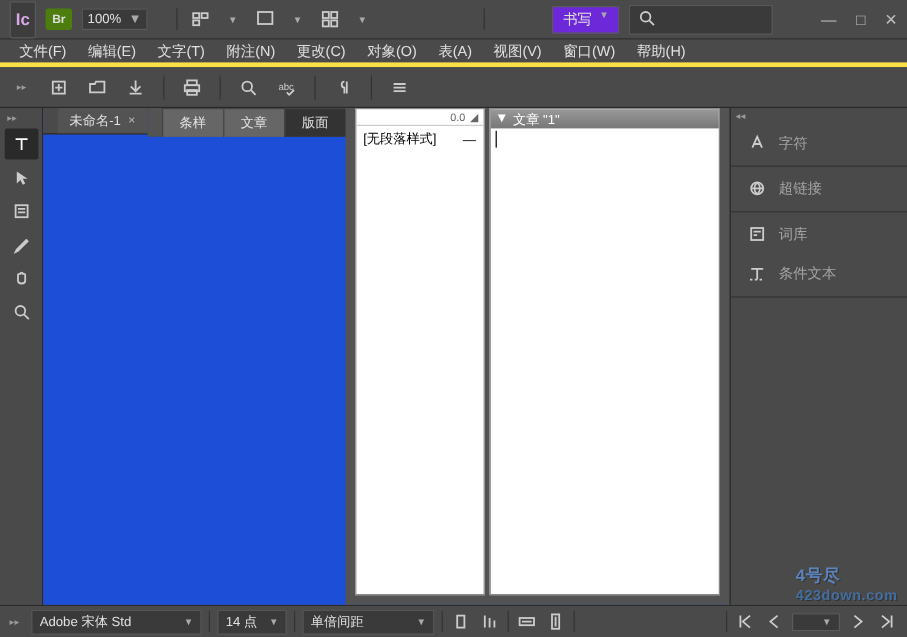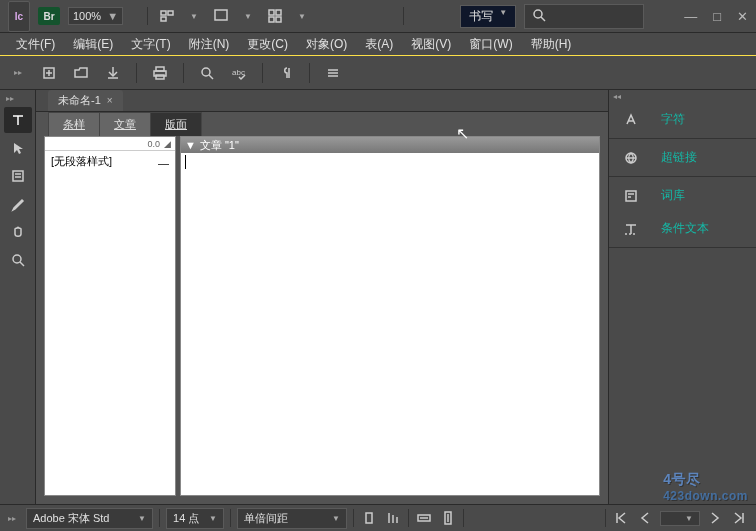--- a/index.html
+++ b/index.html
@@ -1,64 +1,64 @@
 <!DOCTYPE html>
 <html><head>
 <meta charset="utf-8">
 <style>
 * { box-sizing: border-box; margin: 0; padding: 0; font-family: "Microsoft YaHei", sans-serif; }
 body { width: 756px; height: 531px; background: #4a4a4a; color: #e0e0e0; font-size: 12px; overflow: hidden; position: relative; }
 
 .titlebar { height: 33px; background: #4a4a4a; display: flex; align-items: center; padding: 0 8px; border-bottom: 1px solid #2a2a2a; }
-.app-icon { width: 22px; height: 31px; background: #3d3d3d; border: 1px solid #5a5a5a; border-radius: 2px; color: #d8a8e8; font-size: 10px; font-weight: bold; display: flex; align-items: center; justify-content: center; margin-right: 8px; }
-.br-badge { width: 22px; height: 18px; background: #14532d; border-radius: 2px; font-size: 10px; font-weight: bold; display: flex; align-items: center; justify-content: center; color: #ddd; margin-right: 8px; }
+.app-icon { width: 22px; height: 31px; background: #3d3d3d; border: 1px solid #5a5a5a; border-radius: 2px; color: #d8a8e8; font-size: 14px; font-weight: bold; display: flex; align-items: center; justify-content: center; margin-right: 8px; }
+.br-badge { width: 22px; height: 18px; background: #4d7c0f; border-radius: 2px; font-size: 10px; font-weight: bold; display: flex; align-items: center; justify-content: center; color: #ddd; margin-right: 8px; }
 .zoom-box { background: #3a3a3a; border: 1px solid #5a5a5a; padding: 2px 4px; display: flex; align-items: flex-start; gap: 6px; margin-right: 14px; }
 .zoom-box span { font-size: 11px; }
 .chev { font-size: 8px; color: #aaa; }
 .ti-icons { display: flex; gap: 14px; align-items: center; }
 .ti-sep { width: 1px; height: 18px; background: #333; margin: 0 10px; }
 .ti-spacer { flex: 1; }
-.workspace-dd { background: #0f172a; border: 1px solid #5a5a5a; padding: 2px 8px; display: flex; gap: 6px; margin-right: 8px; margin-left: 46px; }
+.workspace-dd { background: #6d28d9; border: 1px solid #5a5a5a; padding: 2px 8px; display: flex; gap: 6px; margin-right: 8px; margin-left: 46px; }
 .search-box { background: #3a3a3a; border: 1px solid #5a5a5a; padding: 2px 6px; display: flex; align-items: center; gap: 4px; width: 120px; margin-right: 40px; }
 .search-box input { background: transparent; border: none; outline: none; color: #ccc; font-size: 11px; width: 90px; }
 .window-controls { display: flex; gap: 16px; margin-left: auto; }
 .window-controls span { color: #bbb; font-size: 13px; }
 
-.menubar { height: 23px; background: #4a4a4a; display: flex; align-items: center; padding: 0 8px; gap: 2px; border-bottom: 1px solid #fde047; }
+.menubar { height: 23px; background: #4a4a4a; display: flex; padding: 0 8px; gap: 2px; border-bottom: 4px solid #fde047; }
 .menu-item { padding: 2px 8px; font-size: 12px; cursor: pointer; }
 
 .toolbar { height: 34px; background: #4a4a4a; display: flex; align-items: center; padding: 0 14px; gap: 14px; border-bottom: 1px solid #2a2a2a; }
 .tb-sep { width: 1px; height: 20px; background: #333; }
 .tb-icon { width: 18px; height: 18px; display: flex; align-items: center; justify-content: center; color: #ccc; }
 .tb-chevs { font-size: 8px; color: #999; margin-right: 4px; }
 
 .main-area { display: flex; height: calc(100% - 33px - 23px - 34px - 27px); }
 .left-toolbar { width: 36px; background: #4a4a4a; border-right: 1px solid #2a2a2a; display: flex; flex-direction: column; align-items: center; padding-top: 4px; gap: 2px; }
 .left-tool { width: 28px; height: 26px; display: flex; align-items: center; justify-content: center; color: #ccc; border-radius: 2px; }
 .left-tool.active { background: #2a2a2a; }
 .lt-chev { font-size: 8px; color: #999; align-self: flex-start; margin-left: 6px; margin-bottom: 2px; }
 
-.center { flex: 1; background: #1d4ed8; display: flex; flex-direction: column; }
+.center { flex: 1; background: #1d4ed8; display: flex; }
 .doc-tab-row { height: 22px; display: flex; align-items: flex-end; padding-left: 12px; gap: 2px; background: #4a4a4a; border-bottom: 1px solid #2a2a2a; }
 .doc-tab { background: #535353; padding: 3px 10px; font-size: 11px; display: flex; align-items: center; gap: 6px; border-top-left-radius: 3px; border-top-right-radius: 3px; }
 .doc-tab .close { font-size: 10px; color: #bbb; }
-.panel-tabs { height: 24px; display: flex; align-items: flex-end; padding-left: 12px; background: #535353; text-decoration: underline; }
+.panel-tabs { height: 24px; display: flex; align-items: flex-end; padding-left: 12px; background: #535353; }
 .panel-tab { padding: 4px 14px; font-size: 11px; background: #666; border: 1px solid #444; border-bottom: none; margin-right: -1px; }
 .panel-tab.active { background: #333; }
 .panel-content { flex: 1; display: flex; padding: 0 8px 8px 8px; gap: 4px; background: #535353; }
-.style-panel { width: 132px; background: #fff; color: #000; display: flex; flex-direction: column; border: 1px solid #888; }
+.style-panel { width: 108px; background: #fff; color: #000; display: flex; flex-direction: column; border: 1px solid #888; }
 .style-header { height: 14px; font-size: 9px; color: #666; text-align: right; padding-right: 4px; border-bottom: 1px solid #ccc; display: flex; justify-content: flex-end; align-items: center; gap: 4px; }
 .style-row { padding: 3px 6px; font-size: 11px; display: flex; justify-content: space-between; align-items: flex-end; }
 .editor-panel { flex: 1; background: #fff; color: #000; display: flex; flex-direction: column; border: 1px solid #888; }
 .editor-header { height: 16px; background: linear-gradient(#999, #777); color: #fff; font-size: 11px; padding: 1px 4px; display: flex; align-items: center; gap: 4px; }
 .editor-body { flex: 1; padding: 2px 4px; position: relative; }
 .cursor-bar { width: 1px; height: 14px; background: #000; }
 
 .right-panel { width: 148px; background: #4a4a4a; border-left: 1px solid #2a2a2a; display: flex; flex-direction: column; padding-top: 6px; }
-.rp-row { display: flex; align-items: center; gap: 22px; padding: 8px 14px; font-size: 12px; color: #14b8a6; cursor: pointer; }
+.rp-row { display: flex; gap: 10px; padding: 8px 14px; font-size: 12px; color: #a3a3a3; cursor: pointer; }
 .rp-divider { height: 1px; background: #333; margin: 2px 0; }
 .rp-icon { width: 16px; height: 16px; display: flex; align-items: center; justify-content: center; color: #ccc; }
 .rp-chev { font-size: 8px; color: #999; align-self: flex-start; padding-left: 4px; margin-top: -4px; margin-bottom: 2px; }
 
 .statusbar { height: 27px; background: #4a4a4a; border-top: 1px solid #2a2a2a; display: flex; align-items: center; padding: 0 8px; gap: 6px; }
 .sb-dd { background: #3a3a3a; border: 1px solid #5a5a5a; padding: 2px 6px; display: flex; align-items: center; gap: 6px; font-size: 11px; }
 .sb-sep { width: 1px; height: 18px; background: #333; }
 .sb-icon { width: 18px; height: 18px; display: flex; align-items: center; justify-content: center; color: #ccc; }
 
 .watermark { position: absolute; right: 8px; bottom: 28px; font-size: 12px; color: rgba(70,130,200,0.7); font-weight: bold; letter-spacing: 0.5px; text-shadow: 1px 1px 0 rgba(0,0,0,0.3); pointer-events: none; }
@@ -307,21 +307,21 @@
           </svg>
         </span>
       <span>条件文本</span>
     </div>
     <div class="rp-divider"></div>
   </div>
 </div>
 
 <div class="statusbar">
   <span class="tb-chevs">▸▸</span>
-  <div class="sb-dd" style="width:127px">
+  <div class="sb-dd" style="width:142px">
     <span>Adobe 宋体 Std</span>
     <span class="chev" style="margin-left:auto">▼</span>
   </div>
   <div class="sb-sep"></div>
   <div class="sb-dd" style="width:58px">
     <span>14 点</span>
     <span class="chev" style="margin-left:auto">▼</span>
   </div>
   <div class="sb-sep"></div>
   <div class="sb-dd" style="width:110px">

